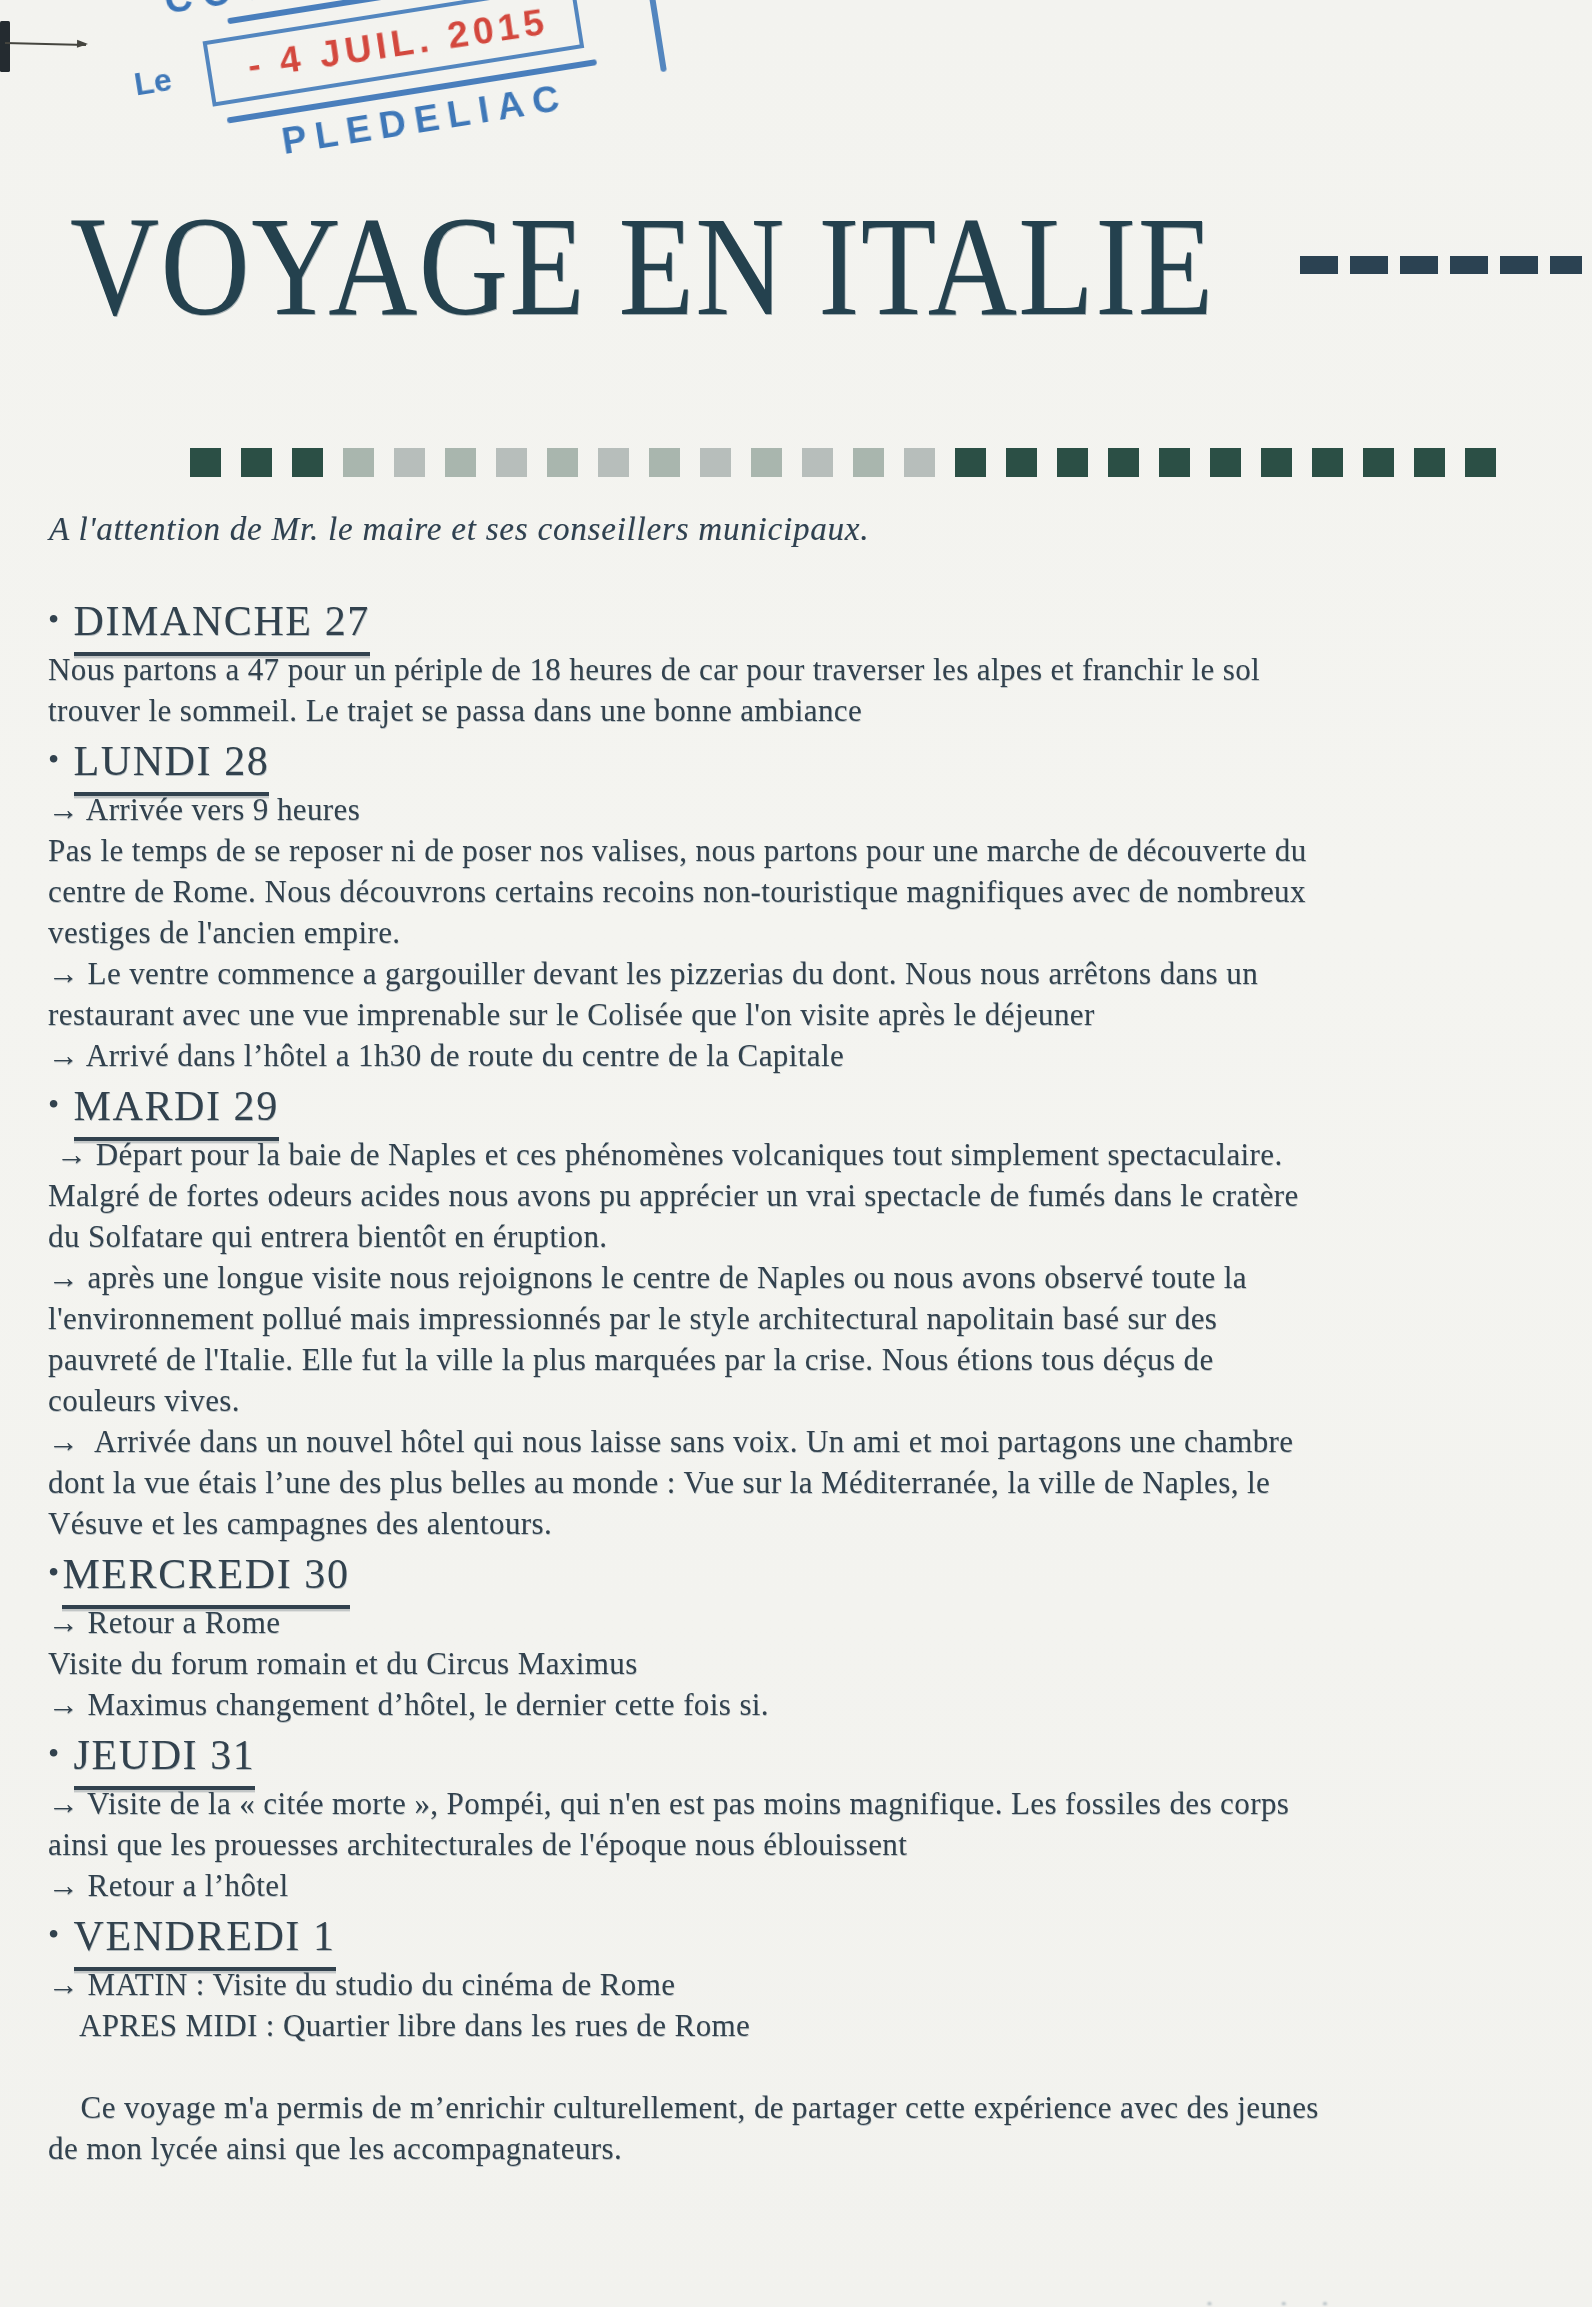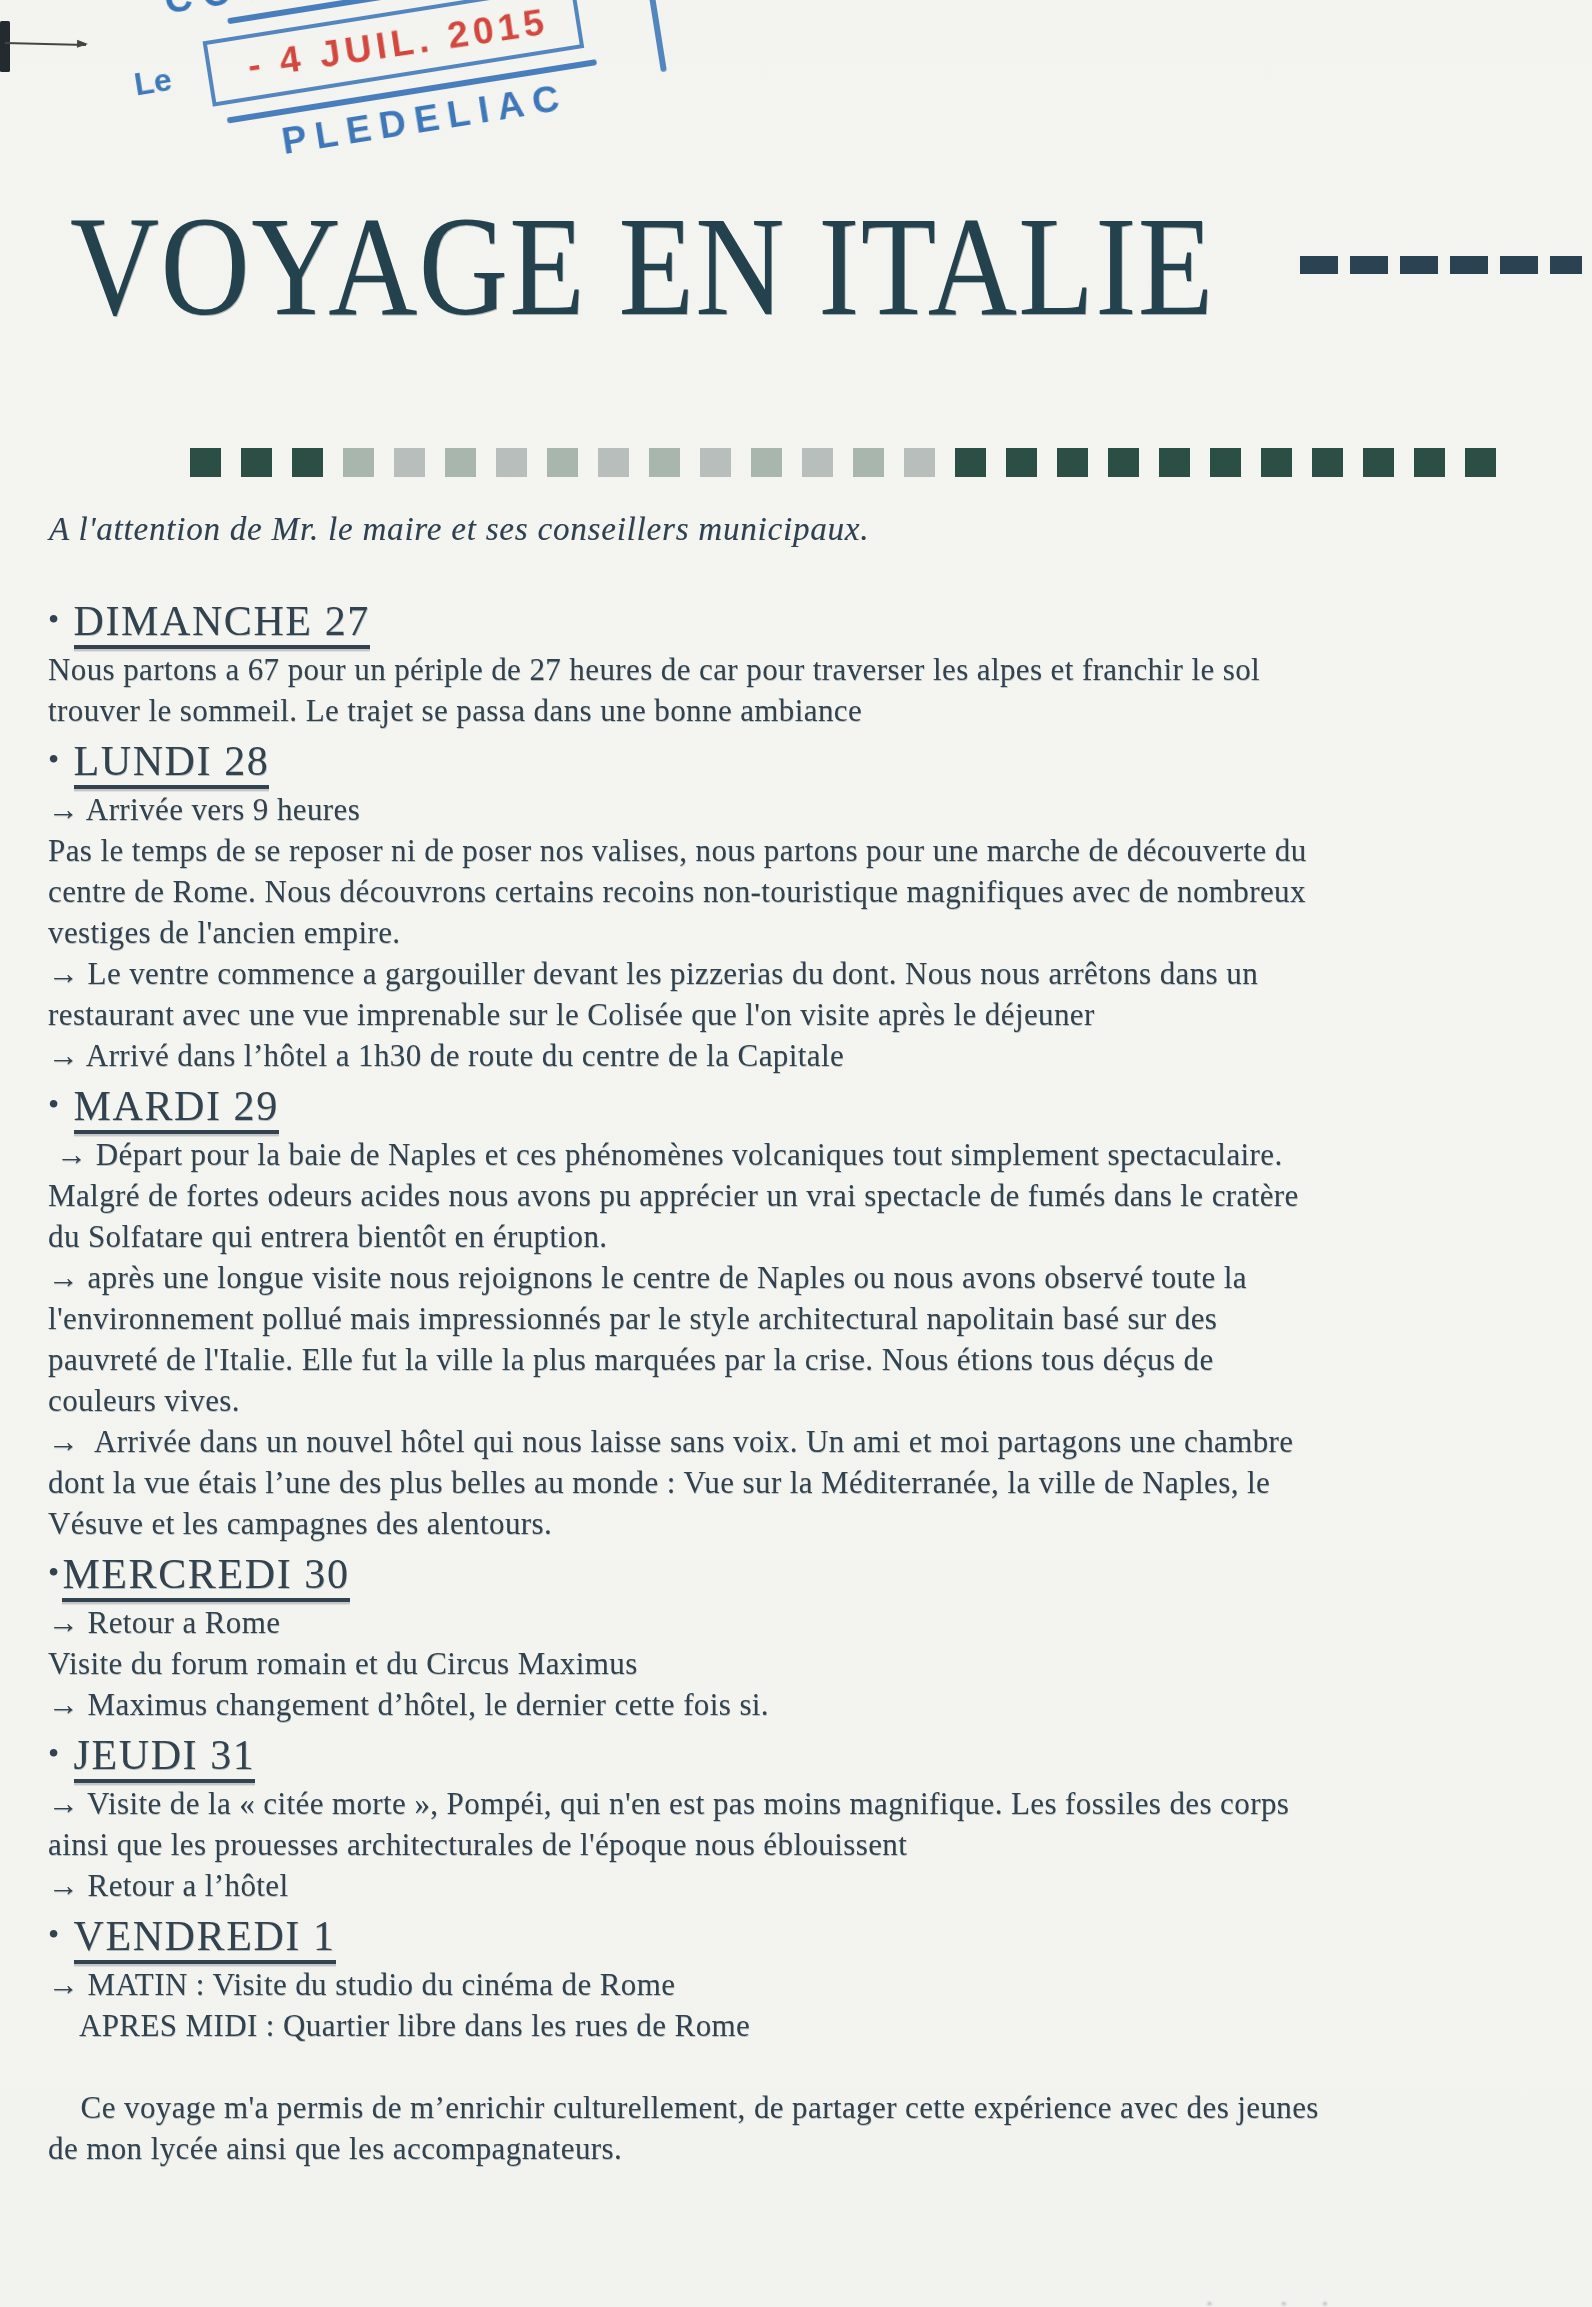--- a/index.html
+++ b/index.html
@@ -64,21 +64,21 @@
   
   .body{position:absolute;left:48px;top:591px;width:1539px;color:#32424e;}
   .ln{
     font-size:31px;line-height:41px;white-space:pre;
     letter-spacing:0.4px;
     text-shadow:0.5px 0.5px 0 rgba(40,62,78,.28);
   }
   .hd{margin:6.4px 0 4.8px 0;font-size:42px;line-height:45px;letter-spacing:1.6px;white-space:nowrap;}
   .hd .bullet{display:inline-block;margin-right:12.7px;font-size:32px;vertical-align:4.8px;}
   .hd.tight .bullet{margin-right:1.6px;}
-  .hd .txt{border-bottom:4.8px solid #32424e;padding-bottom:1px;box-shadow:0 2.4px 0 rgba(50,66,78,.25);
+  .hd .txt{border-bottom:4.8px solid #32424e;padding-bottom:8px;box-shadow:0 2.4px 0 rgba(50,66,78,.25);
     text-shadow:0.6px 0.6px 0 rgba(40,62,78,.3);font-family:Liberation Serif, serif;}
   .gap{height:41px;}
 </style>
 </head>
 <body>
 
 <div class="page">
 
   <div class="edge-mark"></div>
   <div class="pencil-line"></div>
@@ -133,21 +133,21 @@
       <div class="sq d"></div>
     <div class="sq d"></div>
       <div class="sq d"></div>
       <div class="sq d"></div>
   </div>
 
   <div class="recipient">A l'attention de Mr. le maire et ses conseillers municipaux.</div>
 
   <div class="body">
     <div class="hd"><span class="bullet">•</span><span class="txt">DIMANCHE 27</span></div>
-    <div class="ln">Nous partons a 67 pour un périple de 27 heures de car pour traverser les alpes et franchir le sol</div>
+    <div class="ln">Nous partons a 47 pour un périple de 18 heures de car pour traverser les alpes et franchir le sol</div>
     <div class="ln">trouver le sommeil. Le trajet se passa dans une bonne ambiance</div>
 
     <div class="hd"><span class="bullet">•</span><span class="txt">LUNDI 28</span></div>
     <div class="ln">→ Arrivée vers 9 heures</div>
     <div class="ln">Pas le temps de se reposer ni de poser nos valises, nous partons pour une marche de découverte du</div>
     <div class="ln">centre de Rome. Nous découvrons certains recoins non-touristique magnifiques avec de nombreux</div>
     <div class="ln">vestiges de l'ancien empire.</div>
     <div class="ln">→ Le ventre commence a gargouiller devant les pizzerias du dont. Nous nous arrêtons dans un</div>
     <div class="ln">restaurant avec une vue imprenable sur le Colisée que l'on visite après le déjeuner</div>
     <div class="ln">→ Arrivé dans l’hôtel a 1h30 de route du centre de la Capitale</div>

